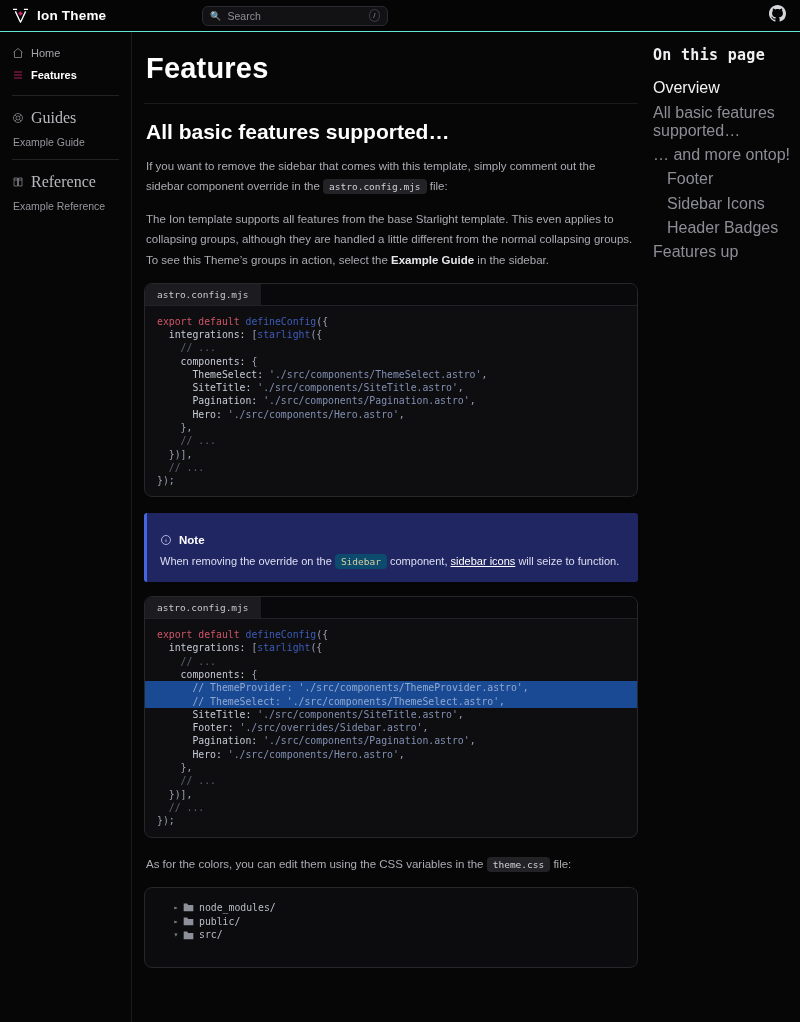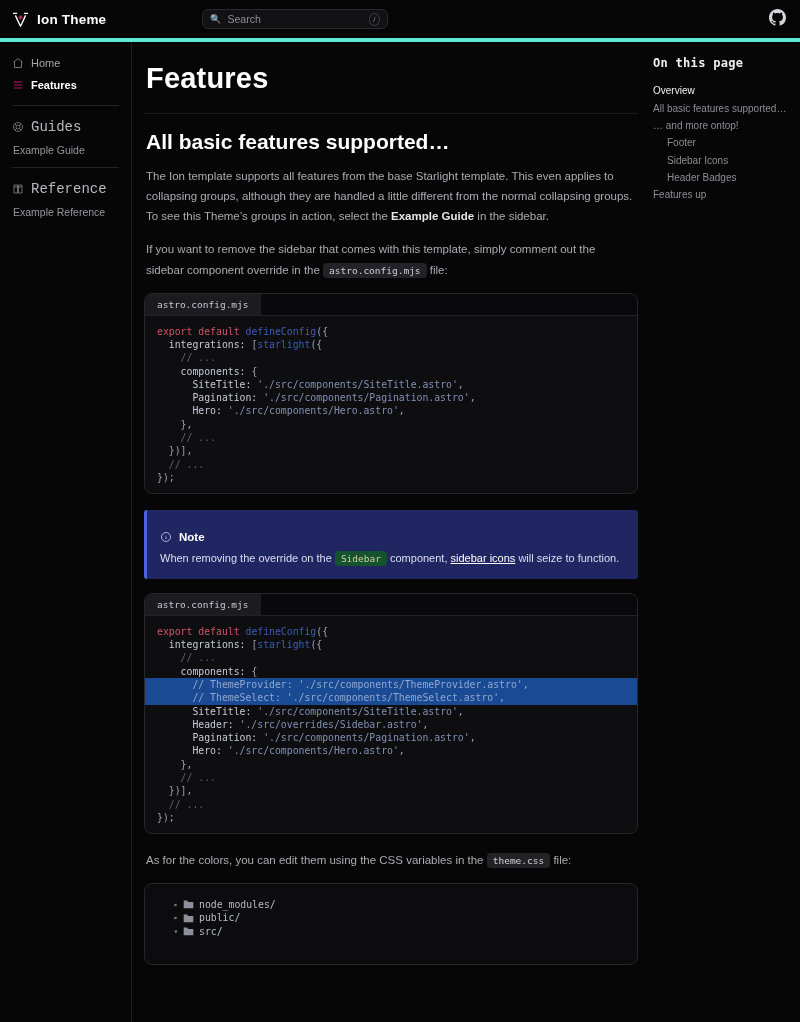--- a/index.html
+++ b/index.html
@@ -1,22 +1,22 @@
 <!DOCTYPE html>
 <html><head>
 <meta charset="utf-8">
 <style>
   * { margin:0; padding:0; box-sizing:border-box; }
   html,body { width:800px; height:1022px; background:#060607; overflow:hidden;
     font-family:"Liberation Sans", sans-serif; color:#ededef; }
   a { color:inherit; text-decoration:none; }
 
   
-  .header { height:42px; display:flex; align-items:center; padding:0 14px 0 12px;
-    border-bottom:4px solid #5eead4; background:#050506; }
+  .header { height:32px; display:flex; align-items:center; padding:0 14px 0 12px;
+    border-bottom:1px solid #5eead4; background:#050506; }
   .logo { display:flex; align-items:center; gap:8px; }
   .logo svg { width:17px; height:15px; }
   .logo-title { font-size:13.5px; font-weight:700; color:#fff; letter-spacing:.2px; }
   .search { margin-left:96px; width:186px; height:20px; background:#121215;
     border:1px solid #2a2a2f; border-radius:6px; display:flex; align-items:center;
     padding:0 7px; gap:6px; color:#8f8f96; cursor:pointer; }
   .search .mag { font-size:9px; color:#9a9aa0; }
   .search input { flex:1; background:transparent; border:none; outline:none;
     color:#c5c5cb; font-size:10.5px; font-family:"Liberation Sans",sans-serif; }
   .search input::placeholder { color:#8f8f96; }
@@ -31,22 +31,22 @@
   .main { flex:1; padding:0 10px 14px 12px; min-width:0; }
   .rightbar { width:152px; flex-shrink:0; padding:12px 10px 0 5px; }
 
   
   .side-item { display:flex; align-items:center; gap:7px; padding:5px 0; font-size:11px;
     color:#a4a4ab; cursor:pointer; }
   .side-item svg { width:12px; height:12px; stroke:#8c8c93; fill:none; stroke-width:1.6; flex-shrink:0; }
   .side-item.active { color:#ffffff; font-weight:700; }
   .side-item.active svg { stroke:#d6246e; }
   .side-divider { border:none; border-top:1px solid #222226; margin:9px 0; }
-  .side-group { display:flex; align-items:center; gap:7px; padding:4px 0; font-size:14px;
-    font-family:Liberation Mono, monospace; color:#b9b9bf; cursor:pointer; }
+  .side-group { display:flex; align-items:center; gap:7px; padding:4px 0; font-size:16px;
+    font-family:Liberation Serif, serif; color:#b9b9bf; cursor:pointer; }
   .side-group svg { width:12px; height:12px; stroke:#8c8c93; fill:none; stroke-width:1.5; flex-shrink:0; }
   .side-sub { display:block; font-size:10.5px; color:#96969d; padding:5px 0 2px 1px; cursor:pointer; }
 
   
   .page-title { font-size:29px; font-weight:700; color:#ffffff; margin:20px 0 18px 2px; letter-spacing:.2px; }
   .section-rule { border:none; border-top:1px solid #1b1b1f; margin:0 0 16px 0; }
   .h2 { font-size:21px; font-weight:700; color:#ffffff; margin:0 0 12px 2px; }
   .para { font-size:11.5px; line-height:1.75; color:#ababb2; margin:0 2px 13px 2px; }
   .para strong { color:#e6e6ea; font-weight:700; }
   .para code, .note-body code { font-family:"DejaVu Sans Mono", monospace; font-size:9.5px;
@@ -70,35 +70,35 @@
   .tok-cm { color:#5b6170; }
   .code-line.hl .tok-cm { color:#8fa8cf; }
 
   
   .note { background:#202662; border-left:3px solid #4666e0; border-radius:3px;
     padding:21px 13px 11px 13px; margin:16px 0 14px 0; }
   .note-head { display:flex; align-items:center; gap:7px; font-size:11.5px; font-weight:700;
     color:#ffffff; margin-bottom:7px; }
   .note-head svg { width:12px; height:12px; stroke:#cdd4f5; fill:none; stroke-width:1.6; }
   .note-body { font-size:11px; color:#dcdff1; line-height:1.6; }
-  .note-body code { background:#14532d; color:#d5cf9f; }
+  .note-body code { background:#0c4a6e; color:#d5cf9f; }
   .note-body a { color:#ffffff; text-decoration:underline; }
 
   
   .tree { border:1px solid #26262b; border-radius:8px; background:#0c0c0f;
     margin:6px 0 0 0; padding:13px 12px 26px 12px; }
   .tree-row { position:relative; display:flex; align-items:center; height:13.6px;
     font-family:"DejaVu Sans Mono", monospace; font-size:9.8px; color:#b9bcc6; }
   .tree-caret { width:10px; color:#84848c; font-size:8px; text-align:center; flex-shrink:0; }
   .tree-row svg.folder { width:11px; height:10px; fill:#8d909b; margin:0 5px 0 2px; flex-shrink:0; }
 
   
-  .toc-title { font-family:"DejaVu Sans Mono", monospace; font-size:12px; font-weight:700;
+  .toc-title { font-family:"DejaVu Sans Mono", monospace; font-size:15px; font-weight:700;
     color:#f0f0f2; margin:2px 0 12px 0; letter-spacing:.3px; }
-  .toc-link { display:block; font-size:10px; color:#8d8d95; padding:3.2px 0; cursor:pointer; }
+  .toc-link { display:block; font-size:16px; color:#8d8d95; padding:3.2px 0; cursor:pointer; }
   .toc-link.active { color:#f2f2f4; }
   .toc-link.d1 { padding-left:14px; }
 </style>
 </head>
 <body>
 
 <div class="header">
   <a class="logo">
     <svg viewBox="0 0 24 22">
       <path d="M1 2 H7 M17 2 H23 M4.5 5 L11 19 L12 20.5 L13 19 L19.5 5" stroke="#ffffff" stroke-width="2" fill="none"></path>
@@ -152,32 +152,33 @@
       <span>Reference</span>
     </a>
     <a class="side-sub">Example Reference</a>
   </div>
 
   <div class="main">
     <h1 class="page-title">Features</h1>
     <hr class="section-rule">
     <h2 class="h2">All basic features supported…</h2>
 
+    <p class="para">If you want to remove the sidebar that comes with this template, simply comment out the sidebar component override in the <code>astro.config.mjs</code> file:</p>
     <p class="para">The Ion template supports all features from the base Starlight template. This even applies to collapsing groups, although they are handled a little different from the normal collapsing groups. To see this Theme’s groups in action, select the <strong>Example Guide</strong> in the sidebar.</p>
-    <p class="para">If you want to remove the sidebar that comes with this template, simply comment out the sidebar component override in the <code>astro.config.mjs</code> file:</p>
 
     <div class="codeblock">
       <div class="codeblock-head">
         <span class="codeblock-tab">astro.config.mjs</span>
       </div>
       <div class="codeblock-body">
           <div class="code-line"><span class="tok-kw">export default </span><span class="tok-fn">defineConfig</span><span class="tok-pun">({</span></div>
           <div class="code-line"><span class="tok-prop">  integrations: </span><span class="tok-pun">[</span><span class="tok-fn">starlight</span><span class="tok-pun">({</span></div>
           <div class="code-line"><span class="tok-cm">    // ...</span></div>
           <div class="code-line"><span class="tok-prop">    components: </span><span class="tok-pun">{</span></div>
+          <div class="code-line"><span class="tok-prop">      ThemeSelect: </span><span class="tok-str">'./src/components/ThemeSelect.astro'</span><span class="tok-pun">,</span></div>
           <div class="code-line"><span class="tok-prop">      SiteTitle: </span><span class="tok-str">'./src/components/SiteTitle.astro'</span><span class="tok-pun">,</span></div>
           <div class="code-line"><span class="tok-prop">      Pagination: </span><span class="tok-str">'./src/components/Pagination.astro'</span><span class="tok-pun">,</span></div>
           <div class="code-line"><span class="tok-prop">      Hero: </span><span class="tok-str">'./src/components/Hero.astro'</span><span class="tok-pun">,</span></div>
           <div class="code-line"><span class="tok-pun">    },</span></div>
           <div class="code-line"><span class="tok-cm">    // ...</span></div>
           <div class="code-line"><span class="tok-pun">  })],</span></div>
           <div class="code-line"><span class="tok-cm">  // ...</span></div>
           <div class="code-line"><span class="tok-pun">});</span></div>
         </div>
     </div>
@@ -199,21 +200,21 @@
         <span class="codeblock-tab">astro.config.mjs</span>
       </div>
       <div class="codeblock-body">
           <div class="code-line"><span class="tok-kw">export default </span><span class="tok-fn">defineConfig</span><span class="tok-pun">({</span></div>
           <div class="code-line"><span class="tok-prop">  integrations: </span><span class="tok-pun">[</span><span class="tok-fn">starlight</span><span class="tok-pun">({</span></div>
           <div class="code-line"><span class="tok-cm">    // ...</span></div>
           <div class="code-line"><span class="tok-prop">    components: </span><span class="tok-pun">{</span></div>
           <div class="code-line hl"><span class="tok-cm">      // ThemeProvider: './src/components/ThemeProvider.astro',</span></div>
           <div class="code-line hl"><span class="tok-cm">      // ThemeSelect: './src/components/ThemeSelect.astro',</span></div>
           <div class="code-line"><span class="tok-prop">      SiteTitle: </span><span class="tok-str">'./src/components/SiteTitle.astro'</span><span class="tok-pun">,</span></div>
-          <div class="code-line"><span class="tok-prop">      Header: </span><span class="tok-str">'./src/overrides/Sidebar.astro'</span><span class="tok-pun">,</span></div>
+          <div class="code-line"><span class="tok-prop">      Footer: </span><span class="tok-str">'./src/overrides/Sidebar.astro'</span><span class="tok-pun">,</span></div>
           <div class="code-line"><span class="tok-prop">      Pagination: </span><span class="tok-str">'./src/components/Pagination.astro'</span><span class="tok-pun">,</span></div>
           <div class="code-line"><span class="tok-prop">      Hero: </span><span class="tok-str">'./src/components/Hero.astro'</span><span class="tok-pun">,</span></div>
           <div class="code-line"><span class="tok-pun">    },</span></div>
           <div class="code-line"><span class="tok-cm">    // ...</span></div>
           <div class="code-line"><span class="tok-pun">  })],</span></div>
           <div class="code-line"><span class="tok-cm">  // ...</span></div>
           <div class="code-line"><span class="tok-pun">});</span></div>
         </div>
     </div>
 

